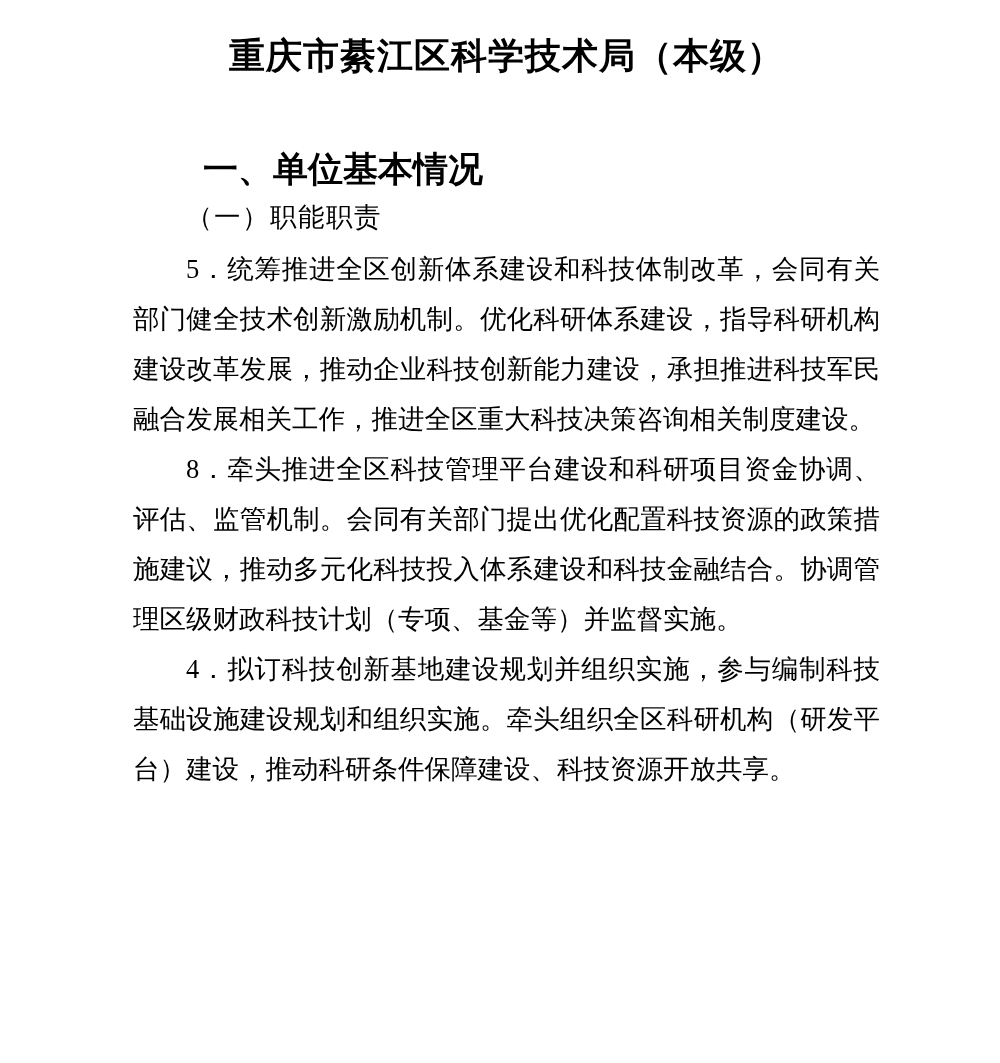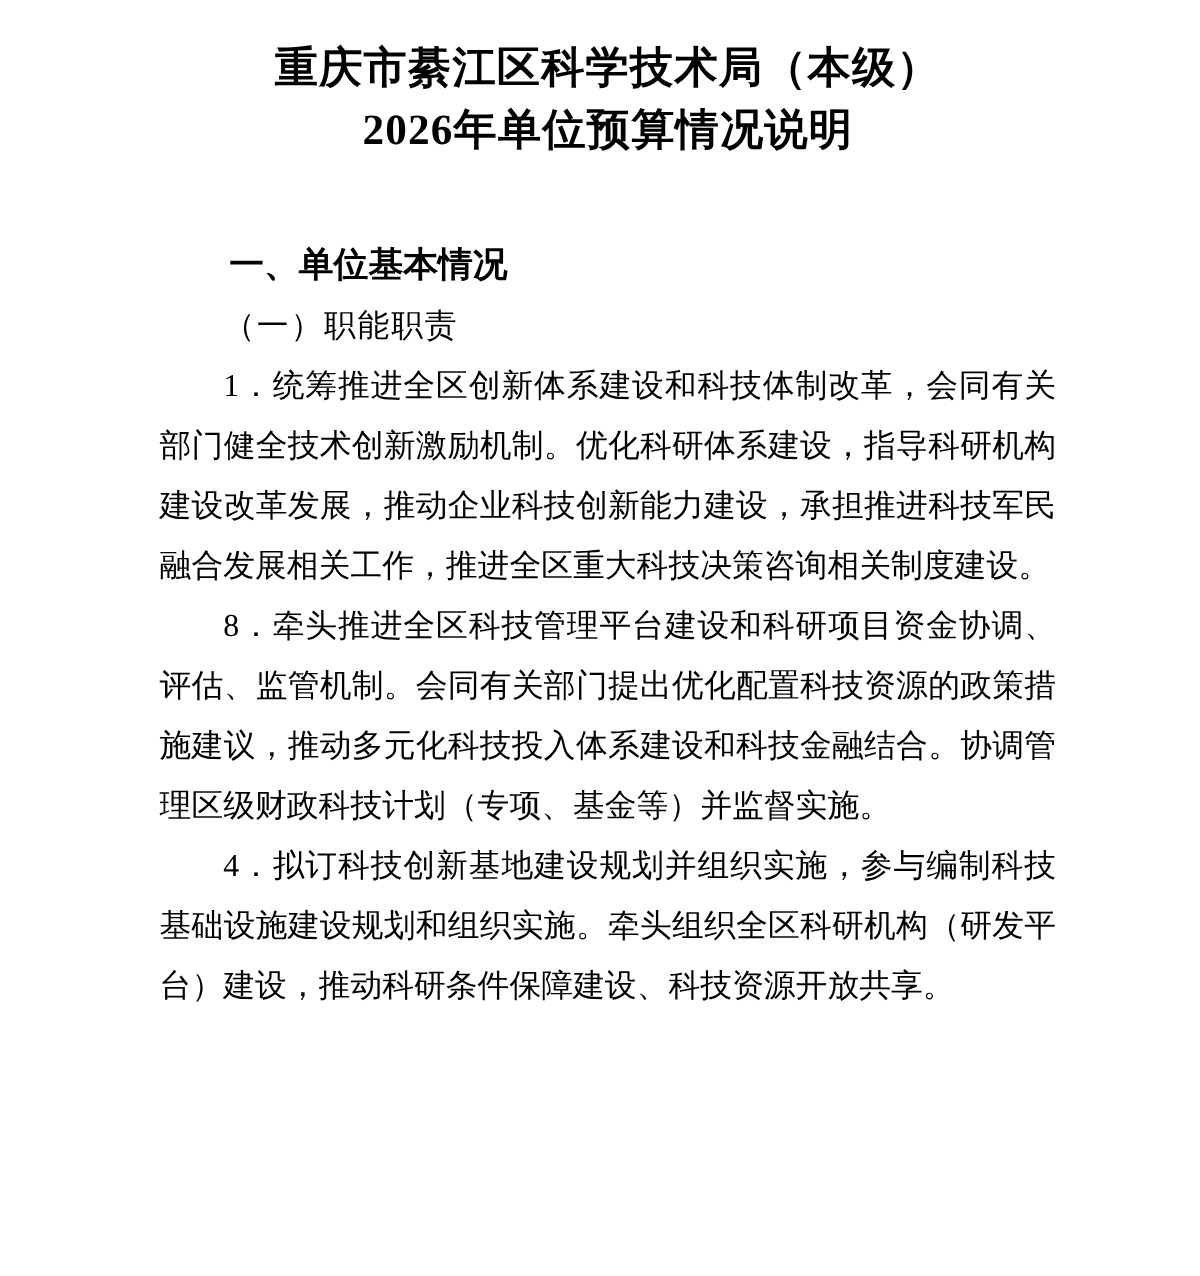--- a/index.html
+++ b/index.html
@@ -31,28 +31,28 @@
     letter-spacing: 1px;
   }
   .doc-title .title-line {
     display: block;
     white-space: nowrap;
   }
   .section-heading {
     margin: 62px 0 0 0;
     font-family: "Liberation Sans", sans-serif;
     font-weight: bold;
-    font-size: 29px;
+    font-size: 35px;
     line-height: 50px;
     text-indent: 2em;
     white-space: nowrap;
   }
   .subsection-heading {
     margin: 0;
-    font-family: Liberation Sans, sans-serif;
+    font-family: Liberation Mono, monospace;
     font-weight: normal;
     font-size: 26.5px;
     line-height: 50px;
     text-indent: 2em;
     letter-spacing: 1.5px;
     white-space: nowrap;
   }
   .body-paragraph {
     margin: 0;
     font-family: "Liberation Serif", serif;
@@ -63,28 +63,27 @@
     text-justify: inter-character;
   }
 </style>
 </head>
 <body>
 
 <div class="page">
 
   <h1 class="doc-title">
     <span class="title-line">重庆市綦江区科学技术局（本级）</span>
-    <span class="title-line">2026年单位预算情况说明</span>
   </h1>
 
   <h2 class="section-heading">一、单位基本情况</h2>
 
   <h3 class="subsection-heading">（一）职能职责</h3>
 
 
 
-  <p class="body-paragraph">1．统筹推进全区创新体系建设和科技体制改革，会同有关部门健全技术创新激励机制。优化科研体系建设，指导科研机构建设改革发展，推动企业科技创新能力建设，承担推进科技军民融合发展相关工作，推进全区重大科技决策咨询相关制度建设。</p>
+  <p class="body-paragraph">5．统筹推进全区创新体系建设和科技体制改革，会同有关部门健全技术创新激励机制。优化科研体系建设，指导科研机构建设改革发展，推动企业科技创新能力建设，承担推进科技军民融合发展相关工作，推进全区重大科技决策咨询相关制度建设。</p>
 
   <p class="body-paragraph">8．牵头推进全区科技管理平台建设和科研项目资金协调、评估、监管机制。会同有关部门提出优化配置科技资源的政策措施建议，推动多元化科技投入体系建设和科技金融结合。协调管理区级财政科技计划（专项、基金等）并监督实施。</p>
 
   <p class="body-paragraph">4．拟订科技创新基地建设规划并组织实施，参与编制科技基础设施建设规划和组织实施。牵头组织全区科研机构（研发平台）建设，推动科研条件保障建设、科技资源开放共享。</p>
 
 </div>
 
 </body></html>

